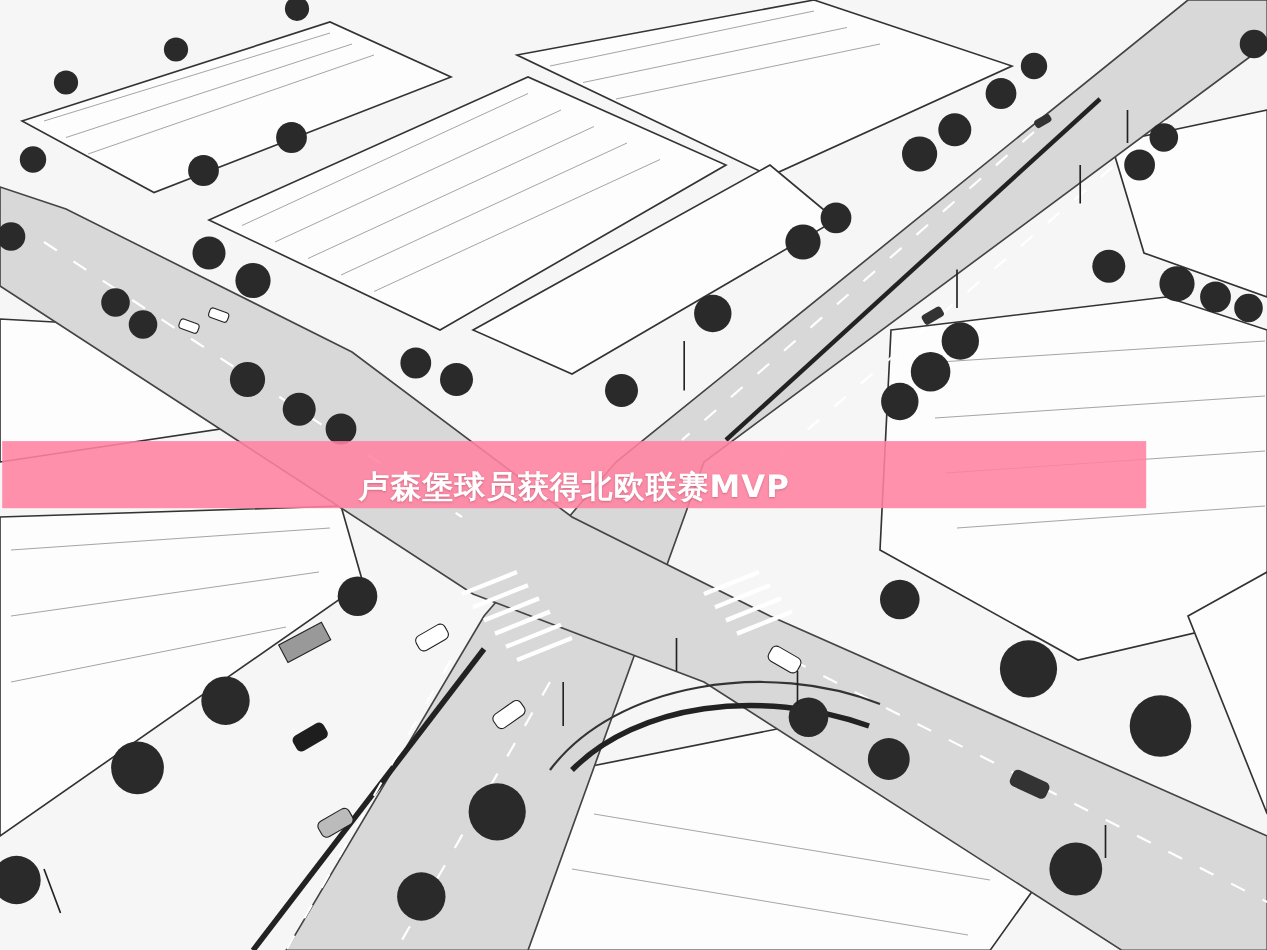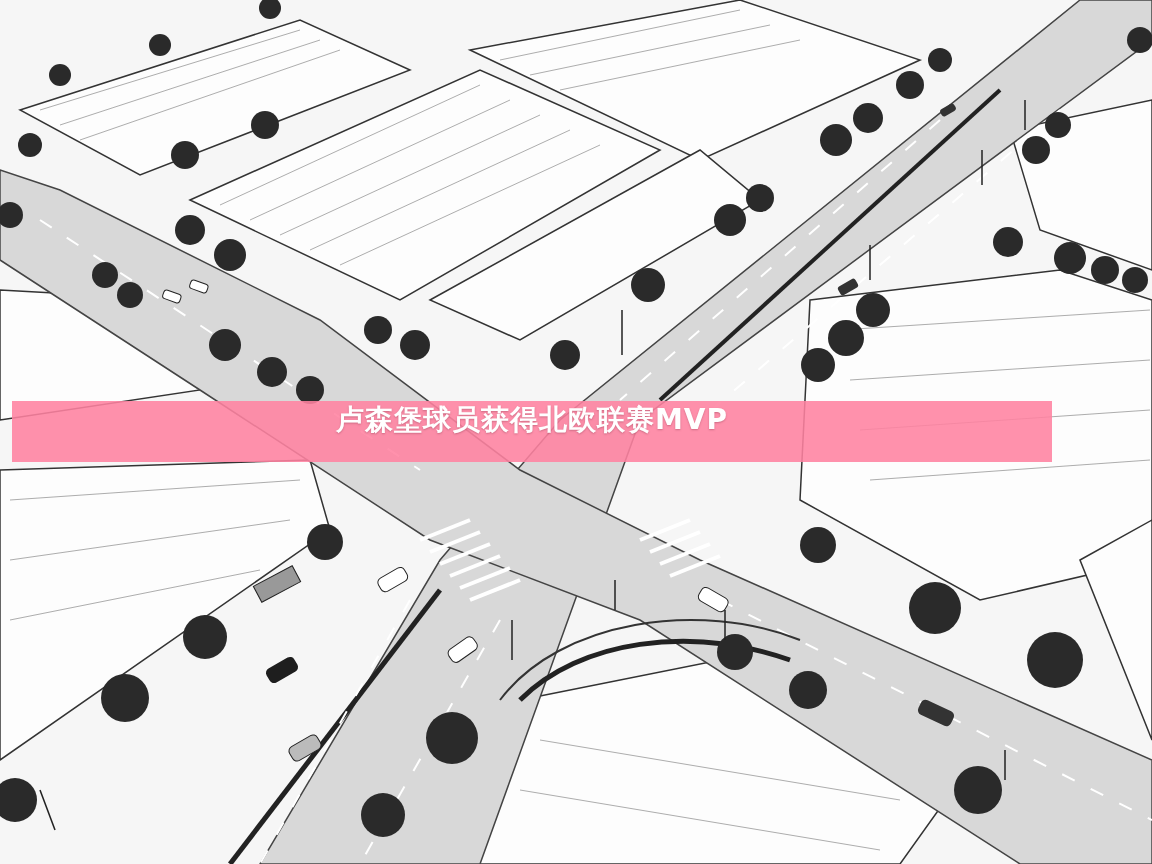--- a/index.html
+++ b/index.html
@@ -1,21 +1,21 @@
 <!DOCTYPE html>
 <html><head>
 <meta charset="utf-8">
 <style>
   html, body { margin: 0; padding: 0; }
   body { width: 1152px; height: 864px; overflow: hidden; background: #f4f4f4; position: relative; font-family: "DejaVu Sans", sans-serif; }
   .scene { position: absolute; left: 0; top: 0; width: 1152px; height: 864px; }
   .banner {
-    position: absolute; left: 12px; top: 401px; width: 1040px; height: 61px;
+    position: absolute; left: 2px; top: 401px; width: 1040px; height: 61px;
     background: rgba(255, 130, 160, 0.88);
-    display: flex; align-items: flex-start; justify-content: center;
+    display: flex; align-items: flex-end; justify-content: center;
   }
   .banner-text {
     color: #ffffff; font-weight: bold; font-size: 28px; letter-spacing: 1px;
     font-family: "DejaVu Sans", sans-serif;
     text-shadow: 0 1px 2px rgba(120,40,60,0.35);
   }
 </style>
 </head>
 <body>
 

